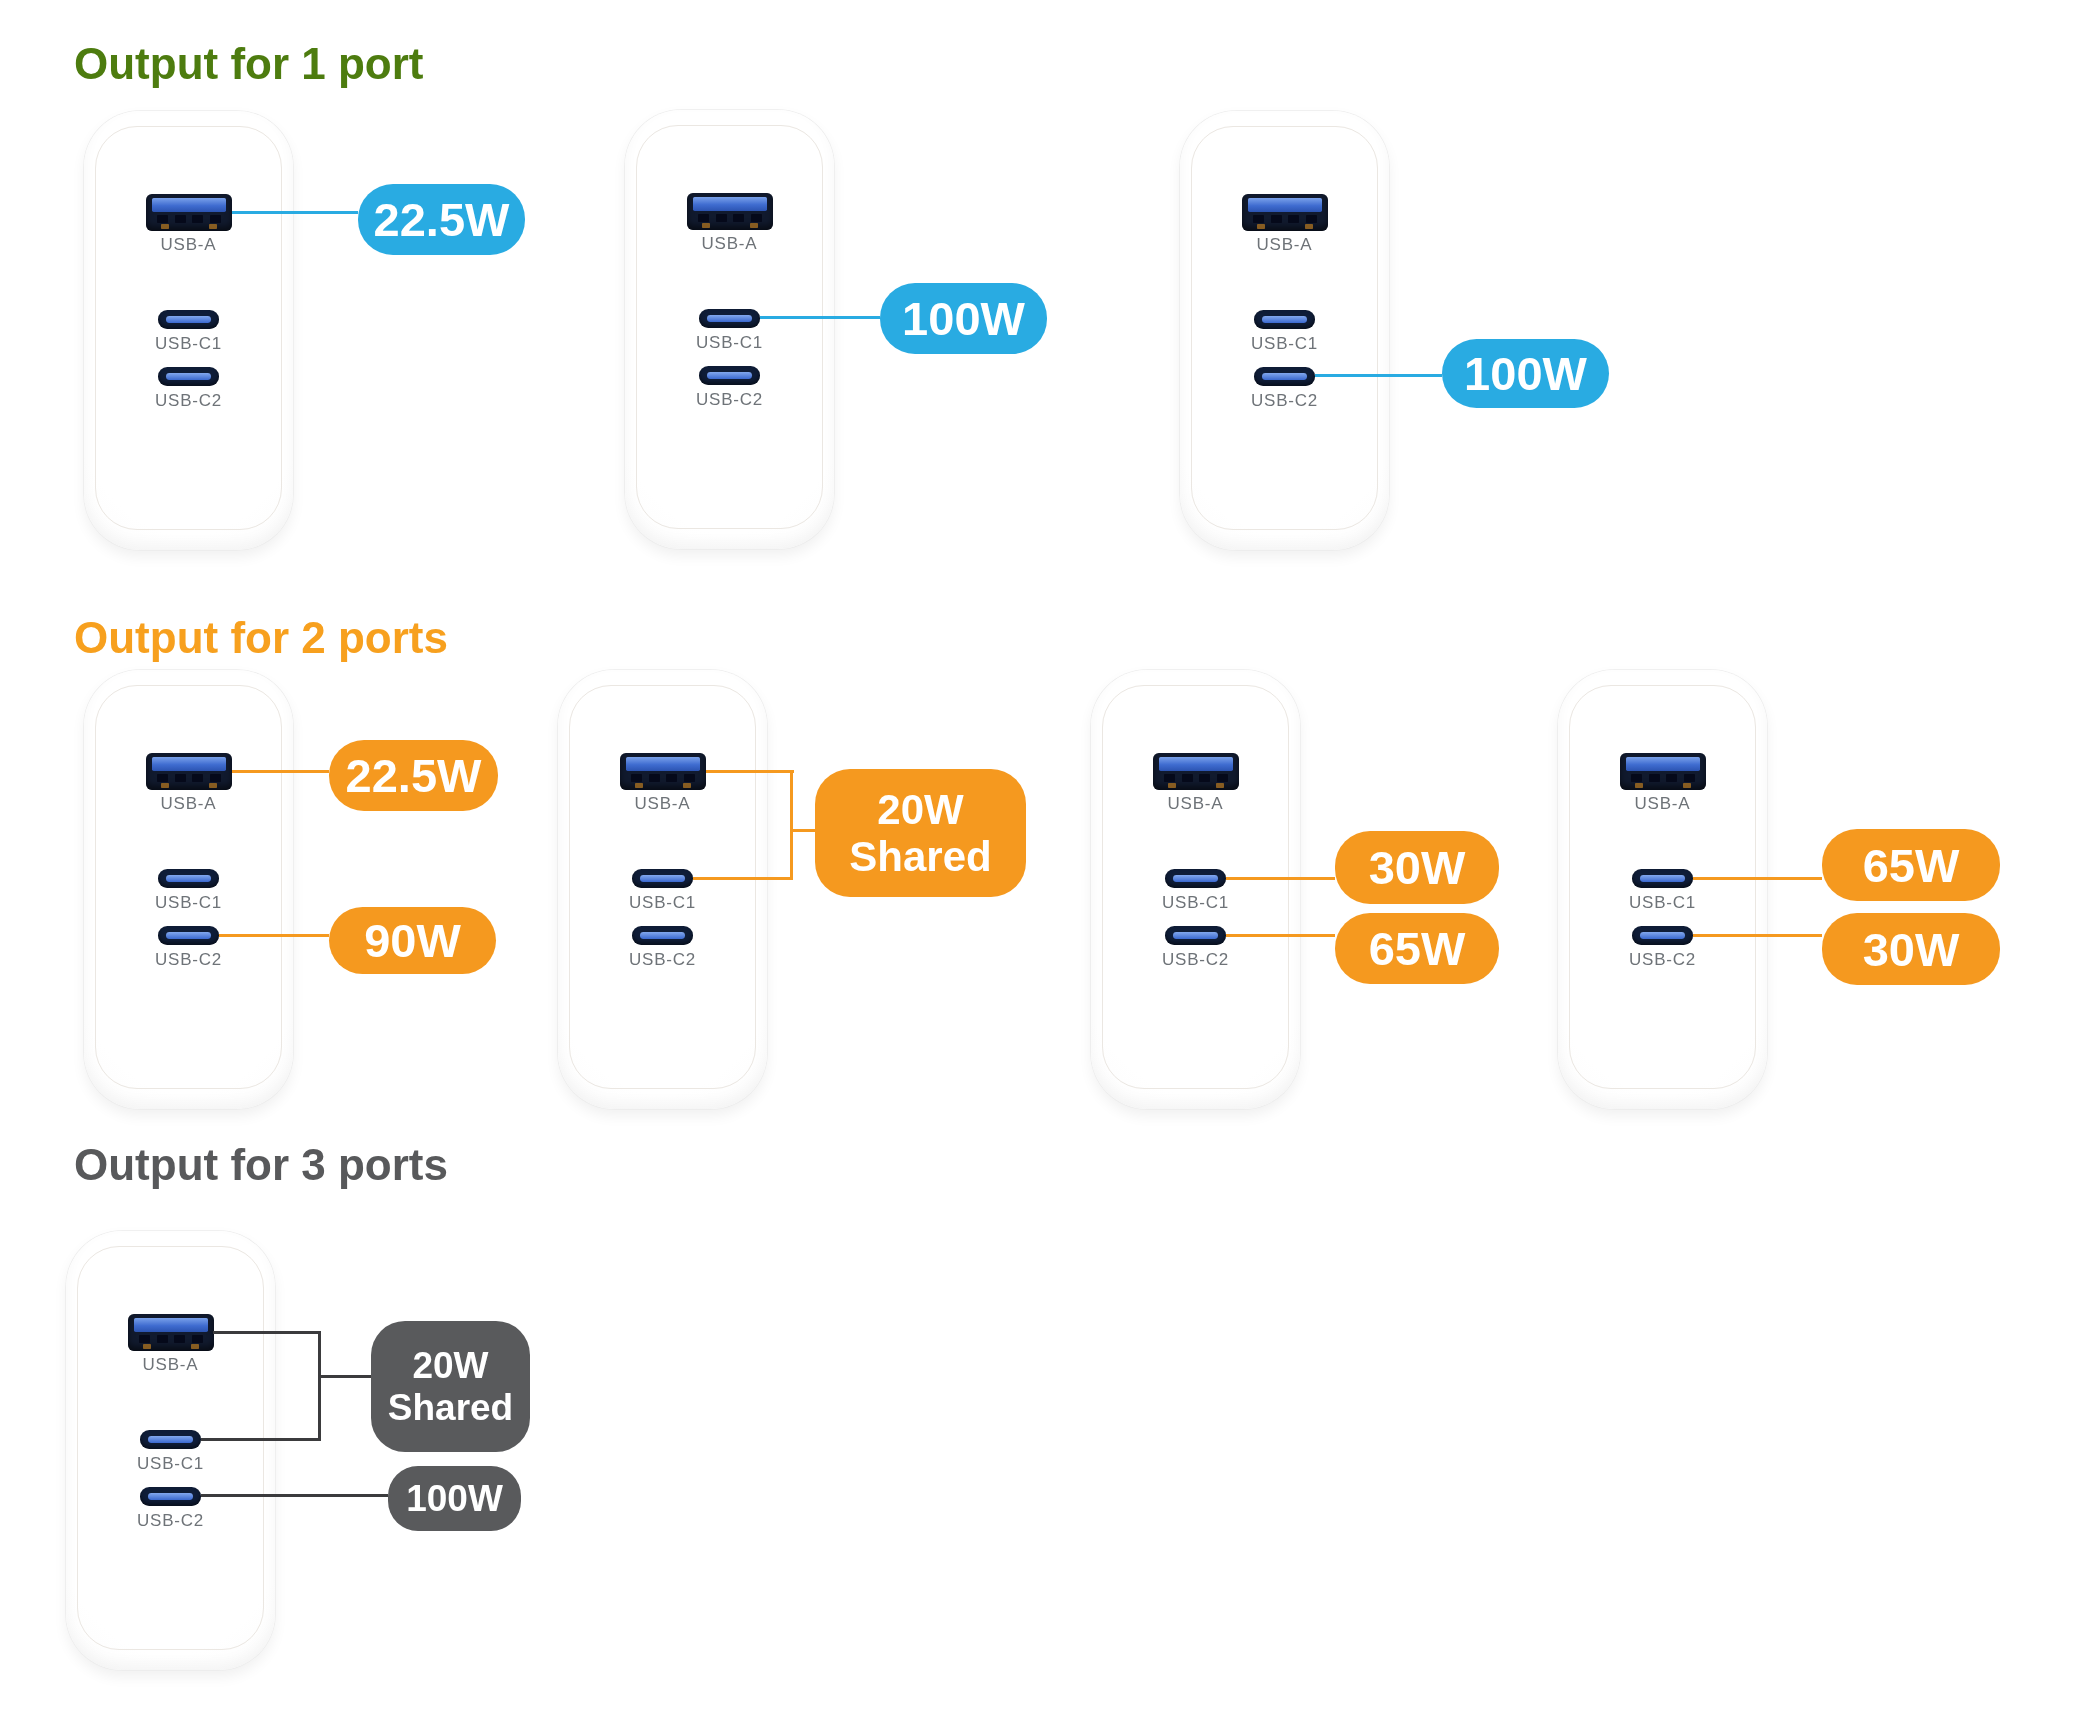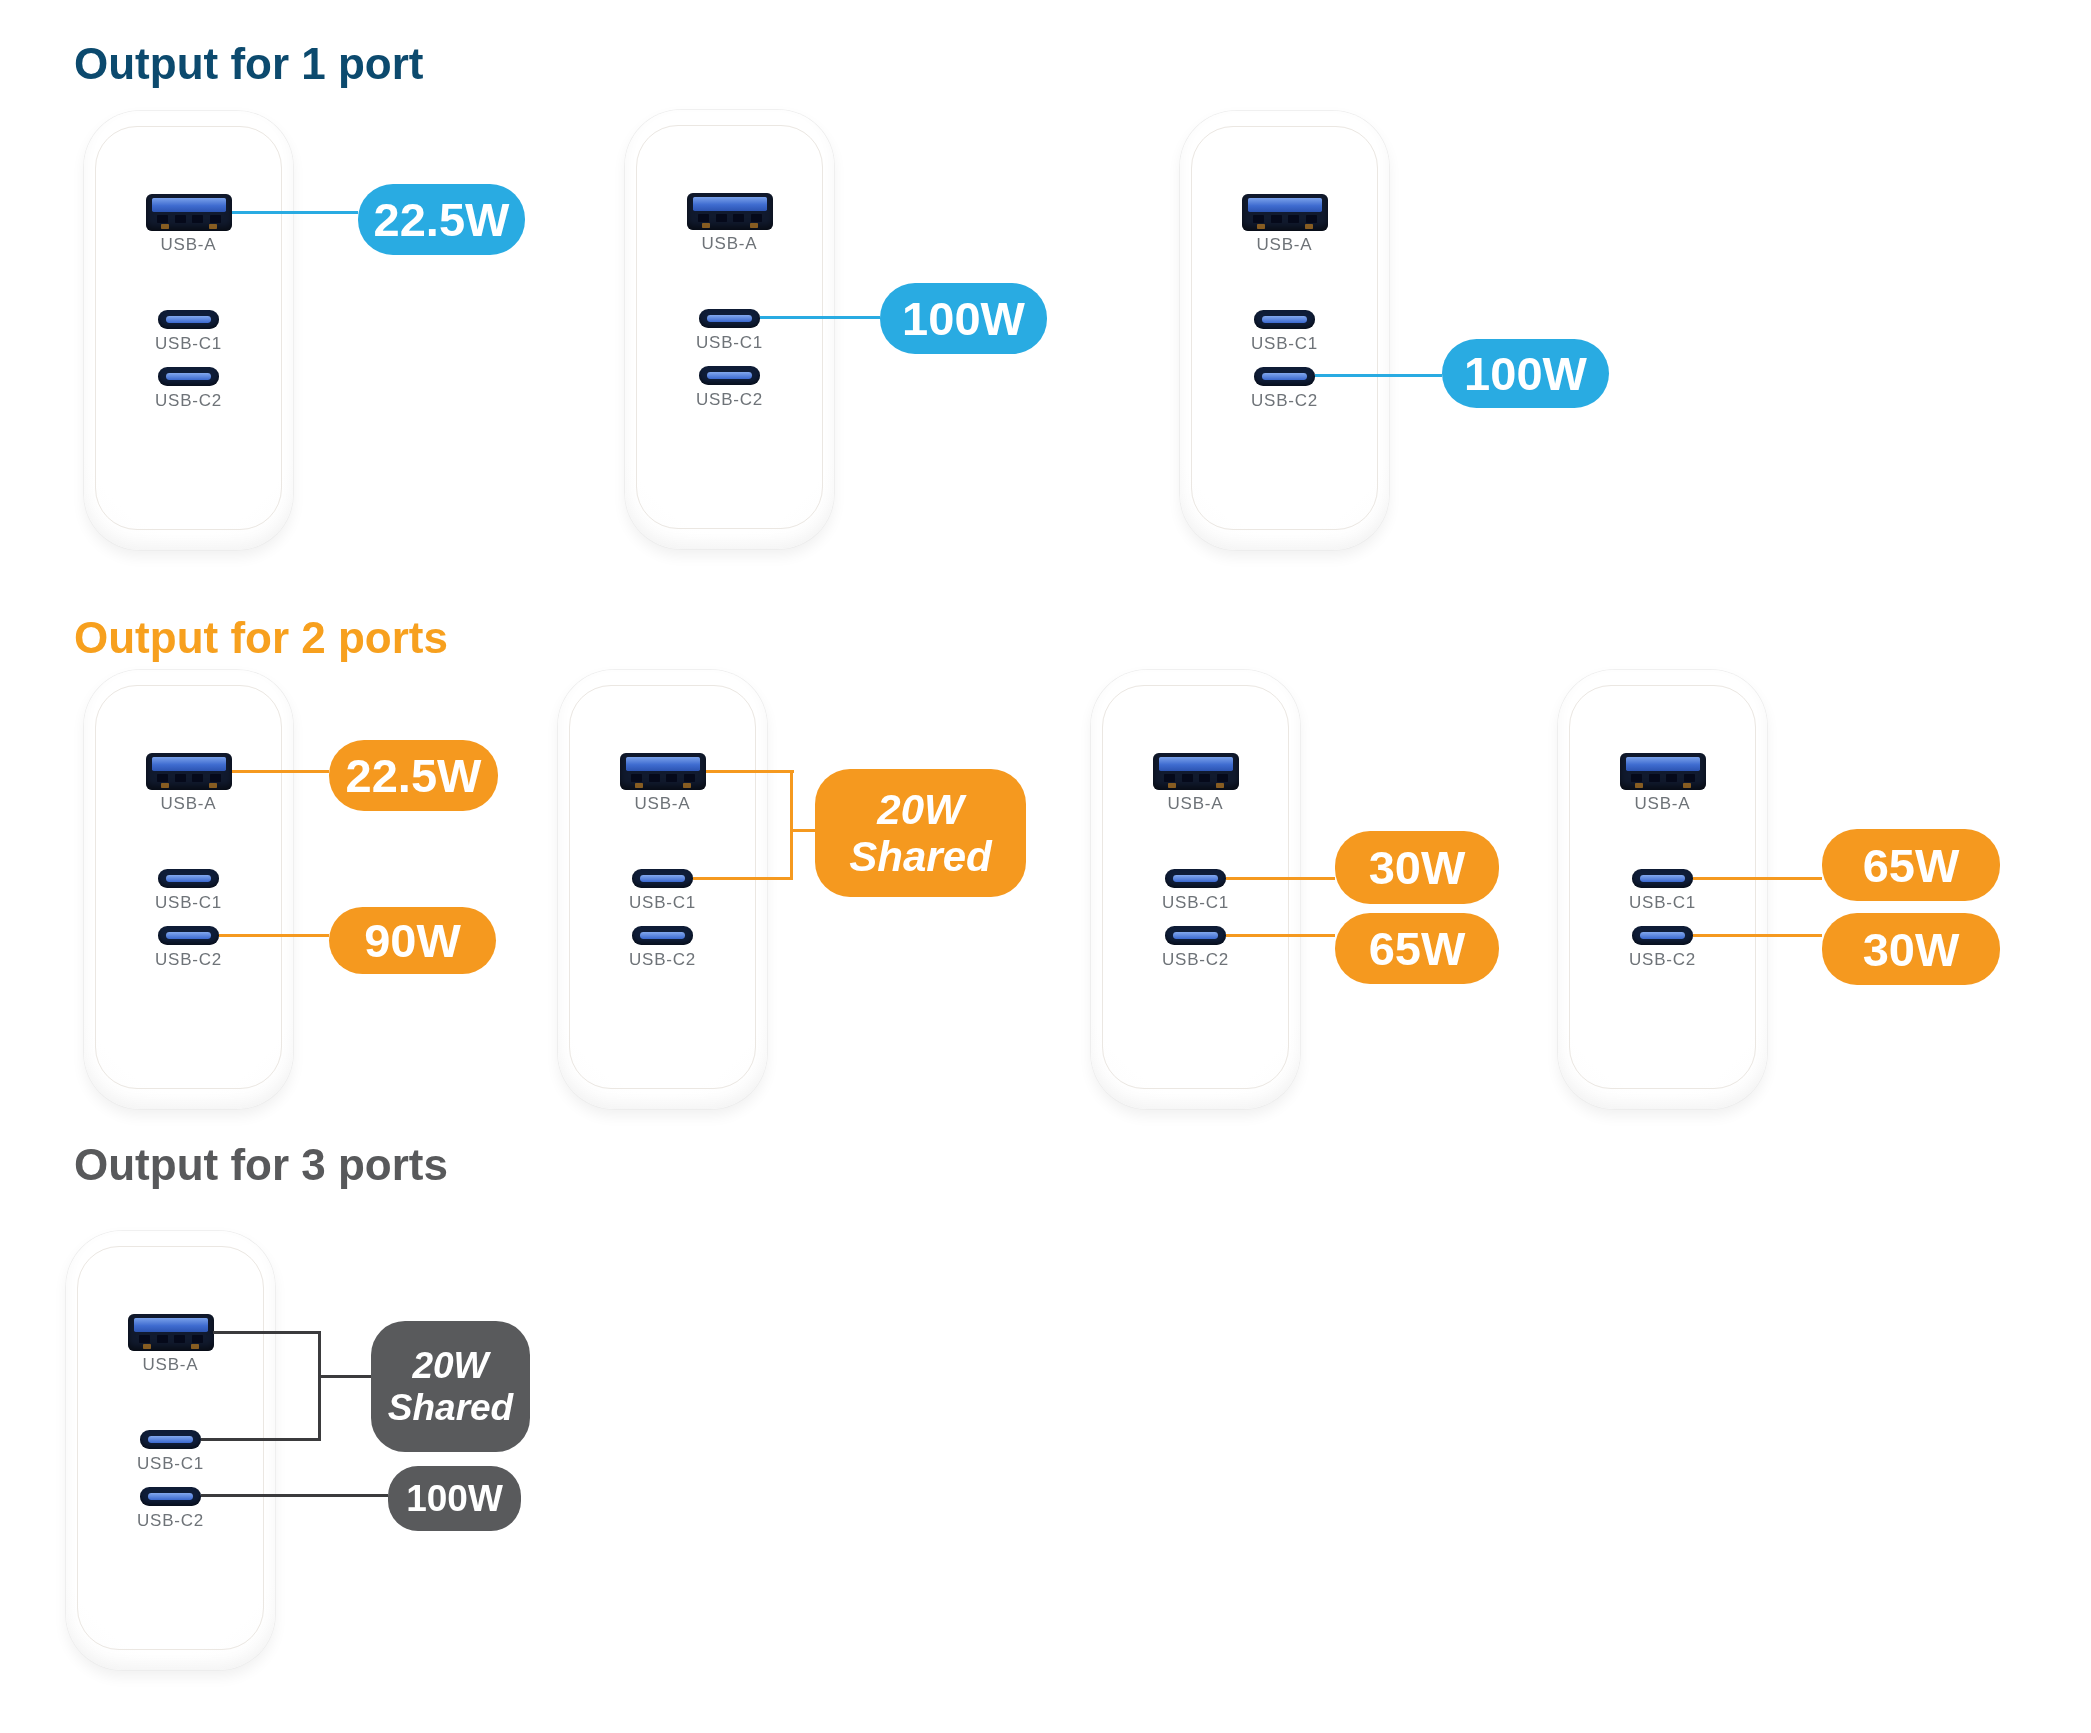--- a/index.html
+++ b/index.html
@@ -1,21 +1,21 @@
 <!DOCTYPE html>
 <html style="font-size:13.5px"><head>
 <meta charset="utf-8">
 <style>
   html,body{margin:0;padding:0;background:#ffffff;}
   .canvas{position:relative;width:2091px;height:1734px;background:#ffffff;overflow:hidden;
           font-family:"Liberation Sans",sans-serif;}
 
   
   .heading{position:absolute;left:74px;font-size:44px;font-weight:bold;letter-spacing:0;}
-  .heading.blue{color:#0c4a6e;}
+  .heading.blue{color:#4d7c0f;}
   .heading.orange{color:#f7a01e;}
   .heading.gray{color:#58595b;}
 
   
   .charger{position:absolute;width:209px;height:439px;border-radius:56px;
            background:radial-gradient(130% 105% at 50% 42%, #ffffff 52%, #f3f3f3 100%);
            box-shadow:0 0 0 0.8px #ececec, 0 6.7px 13.5px rgba(0,0,0,0.06),
                       inset 0 -6.7px 13.5px rgba(0,0,0,0.04);}
   .charger::before{content:"";position:absolute;inset:15px 11px 20px;
            border:1.7px solid #ebe7e2;border-radius:42px;}
@@ -40,21 +40,21 @@
   
   .plabel{position:absolute;width:100%;text-align:center;font-size:17px;color:#6e7378;letter-spacing:0.8px;}
   .plabel.a{top:124px;} .plabel.c1{top:223px;} .plabel.c2{top:280px;}
 
   
   .callout{position:absolute;display:flex;align-items:center;justify-content:center;
            color:#ffffff;font-weight:bold;text-align:center;border-radius:35px;font-size:47px;}
   .callout.blue{background:#29abe2;}
   .callout.orange{background:#f5991f;}
   .callout.gray{background:#595a5c;}
-  .callout.two-line{line-height:1.12;white-space:normal;padding:0 15px;box-sizing:border-box;font-style:italic;}
+  .callout.two-line{line-height:1.12;white-space:normal;padding:0 15px;box-sizing:border-box;}
 
   
   .cline{position:absolute;}
   .cline.h{height:3.4px;} .cline.v{width:3.4px;}
   .cline.blue{background:#29abe2;}
   .cline.orange{background:#f5991f;}
   .cline.dark{background:#3b3b3d;}
 </style>
 </head>
 <body>

